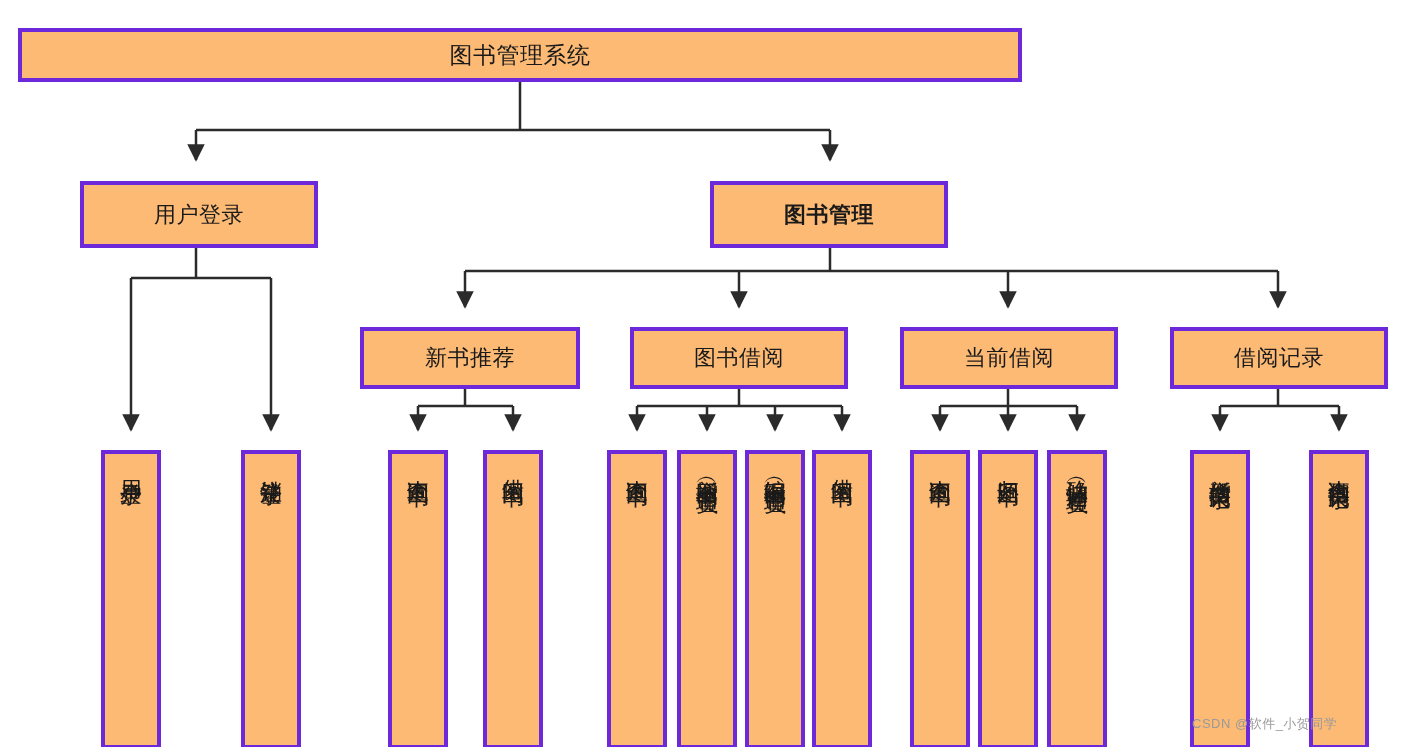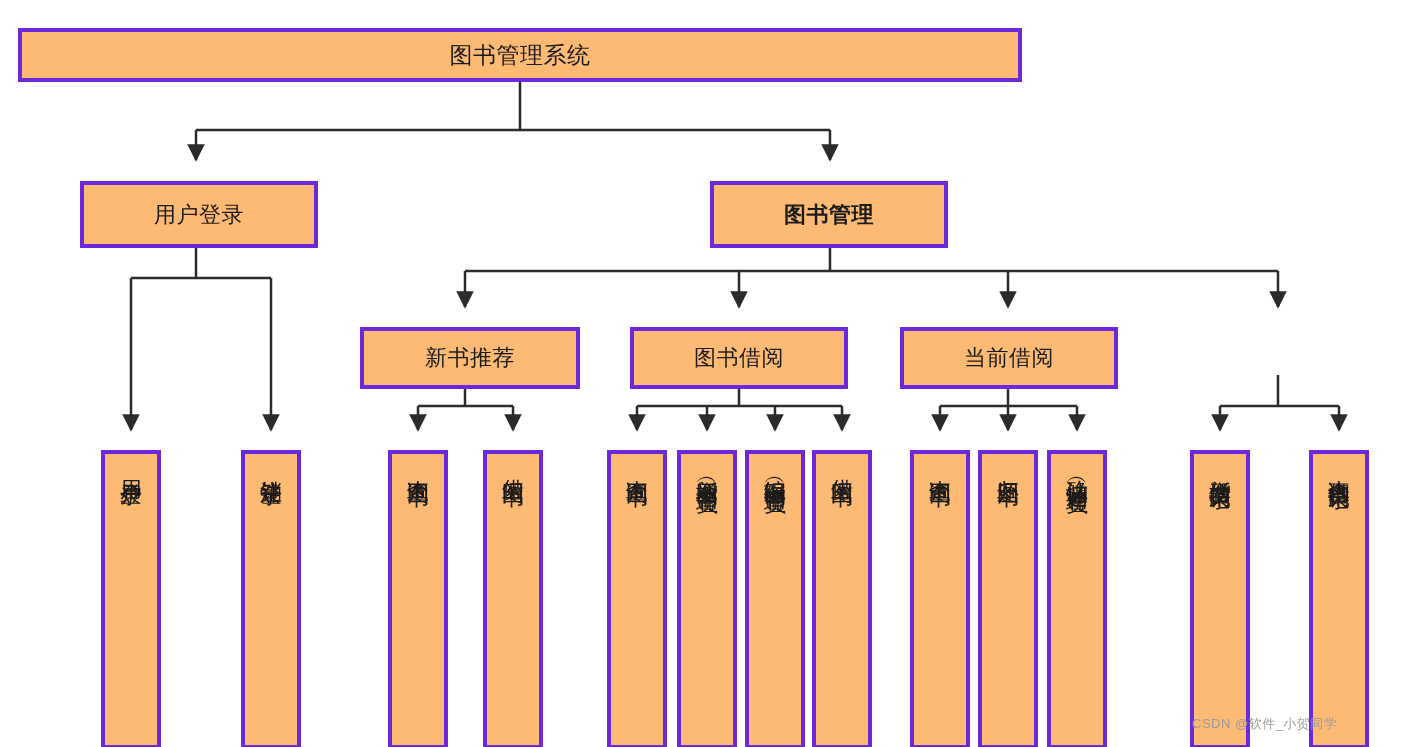--- a/index.html
+++ b/index.html
@@ -139,20 +139,23 @@
 
   <div class="node-box node-l3" style="left:360px; top:313px; width:220px; height:62px;">
     <span class="node-label">新书推荐</span>
   </div>
   <div class="node-box node-l3" style="left:630px; top:313px; width:218px; height:62px;">
     <span class="node-label">图书借阅</span>
   </div>
   <div class="node-box node-l3" style="left:900px; top:313px; width:218px; height:62px;justify-content:center;">
     <span class="node-label">当前借阅</span>
   </div>
+  <div class="node-box node-l3" style="left:1170px; top:313px; width:218px; height:62px;">
+    <span class="node-label">借阅记录</span>
+  </div>
 
   <div class="node-box node-leaf" style="left:101px; top:436px; width:60px; height:299px;">
     <span class="node-label">用户登录</span>
   </div>
   <div class="node-box node-leaf" style="left:241px; top:436px; width:60px; height:299px;">
     <span class="node-label">注销登录</span>
   </div>
 
   <div class="node-box node-leaf" style="left:388px; top:436px; width:60px; height:299px;">
     <span class="node-label">查询图书</span>

